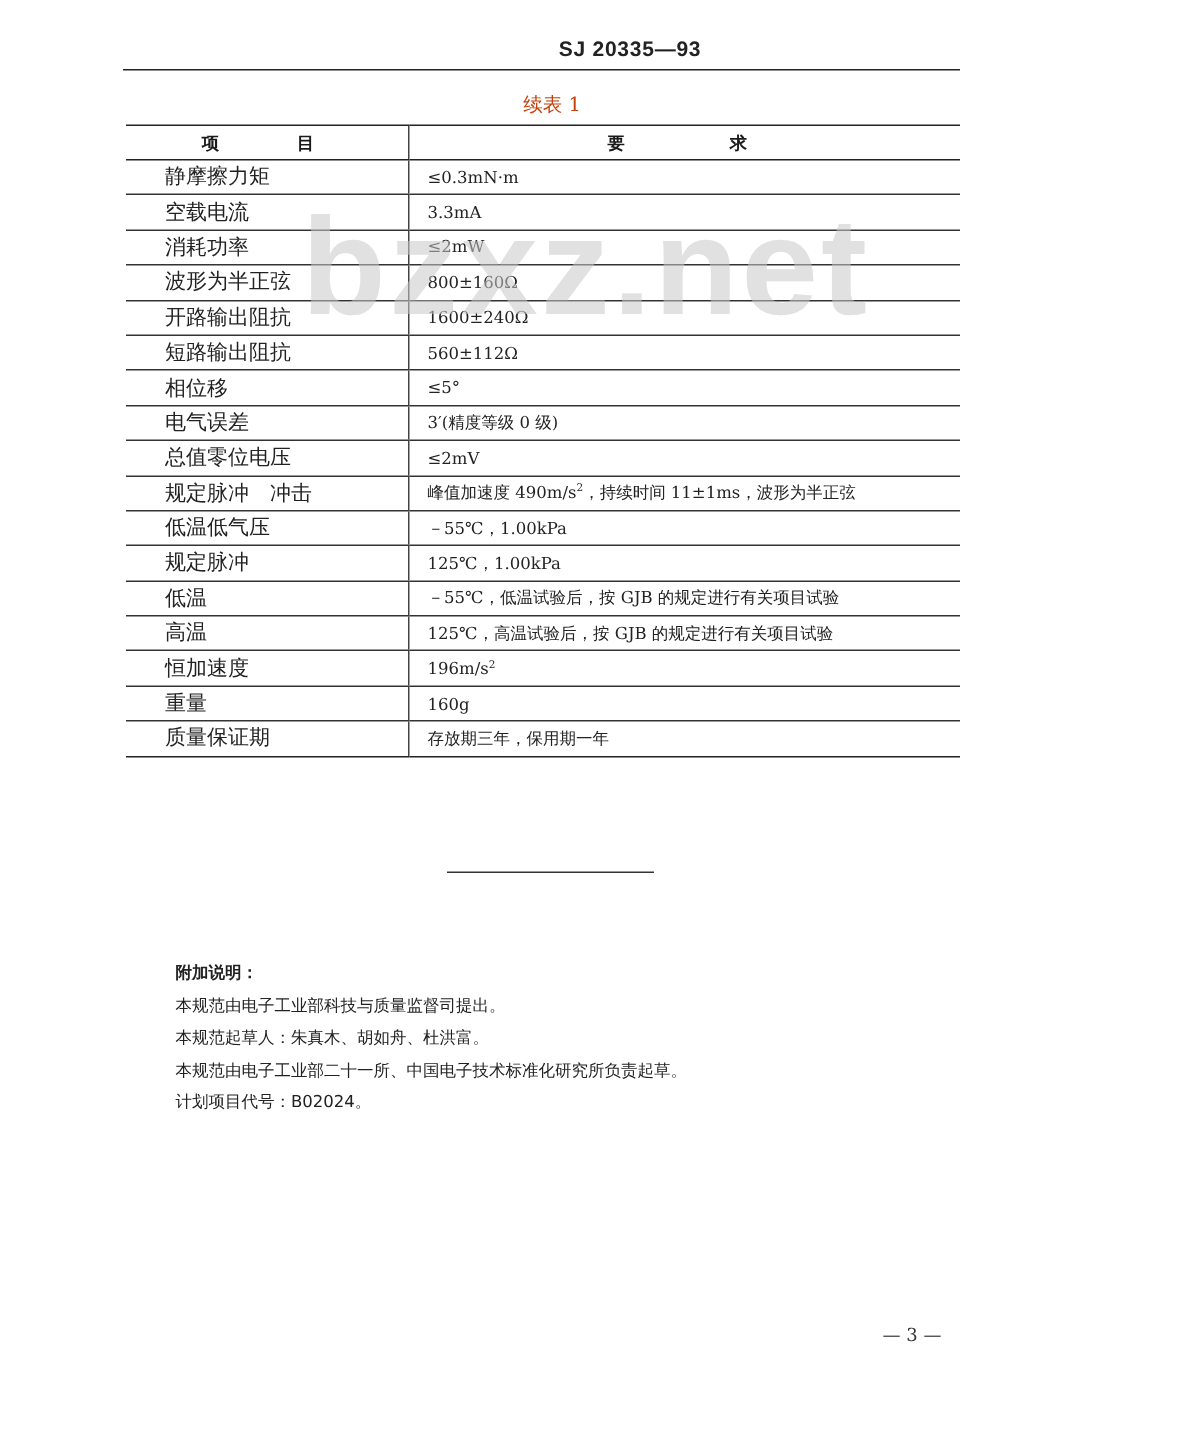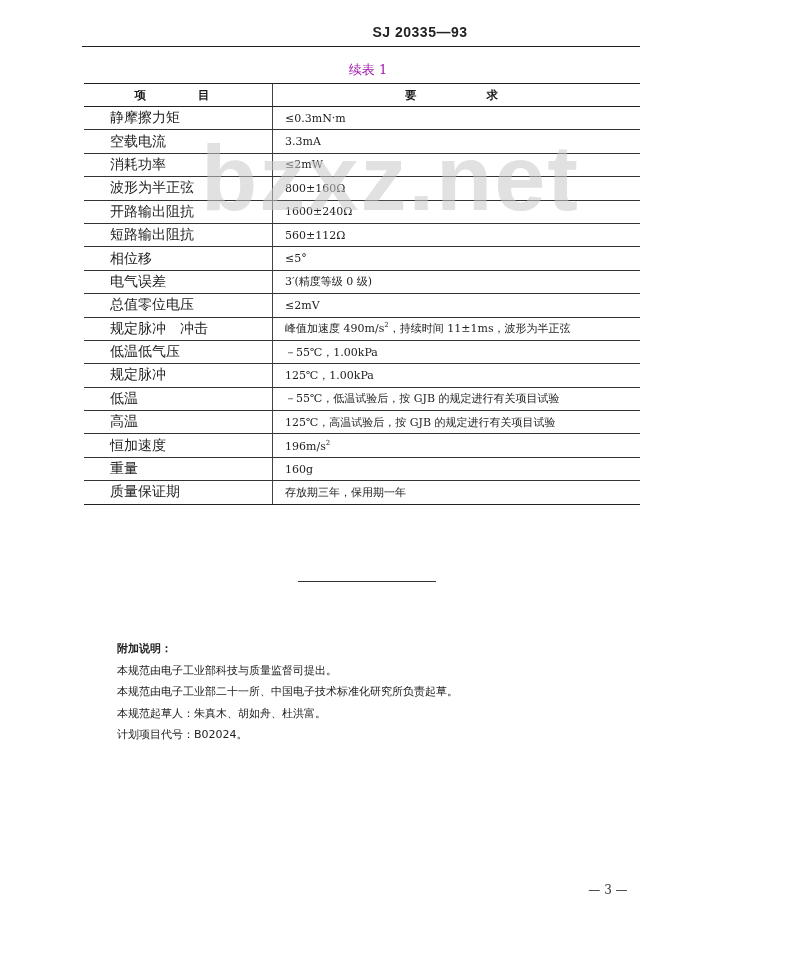--- a/index.html
+++ b/index.html
@@ -12,21 +12,21 @@
     position: absolute; left: 0; width: 800px; top: 24px;
     text-align: center; font-family: "Liberation Sans", "DejaVu Sans", sans-serif;
     font-size: 14px; font-weight: bold; letter-spacing: 0.5px; color: #222; padding-left: 20px;
   }
   .header-rule {
     position: absolute; left: 82px; top: 46px; width: 558px; height: 0;
     border-top: 1.5px solid #222;
   }
   .table-caption {
     position: absolute; left: 0; width: 736px; top: 61px;
-    text-align: center; font-size: 13px; color: #a21caf;
+    text-align: center; font-size: 13px; color: #c2410c;
   }
   .spec-table {
     position: absolute; left: 84px; top: 83px; width: 556px;
     border-collapse: collapse; font-size: 11.5px;
   }
   .spec-table th, .spec-table td {
     height: 22.4px; padding: 0; border-bottom: 1px solid #333;
     font-weight: normal; text-align: left; vertical-align: middle;
   }
   .spec-table thead th { border-top: 1.5px solid #222; border-bottom: 1.2px solid #222; height: 22px; font-weight: bold; }
@@ -145,18 +145,18 @@
     </tbody>
 </table>
 
 <div class="watermark">bzxz.net</div>
 
 <div class="section-rule"></div>
 
 <div class="notes">
   <div class="notes-title">附加说明：</div>
   <div>本规范由电子工业部科技与质量监督司提出。</div>
+  <div>本规范起草人：朱真木、胡如舟、杜洪富。</div>
   <div>本规范由电子工业部二十一所、中国电子技术标准化研究所负责起草。</div>
-  <div>本规范起草人：朱真木、胡如舟、杜洪富。</div>
   <div>计划项目代号：B02024。</div>
 </div>
 
 <div class="page-number">— 3 —</div>
 
 </body></html>

